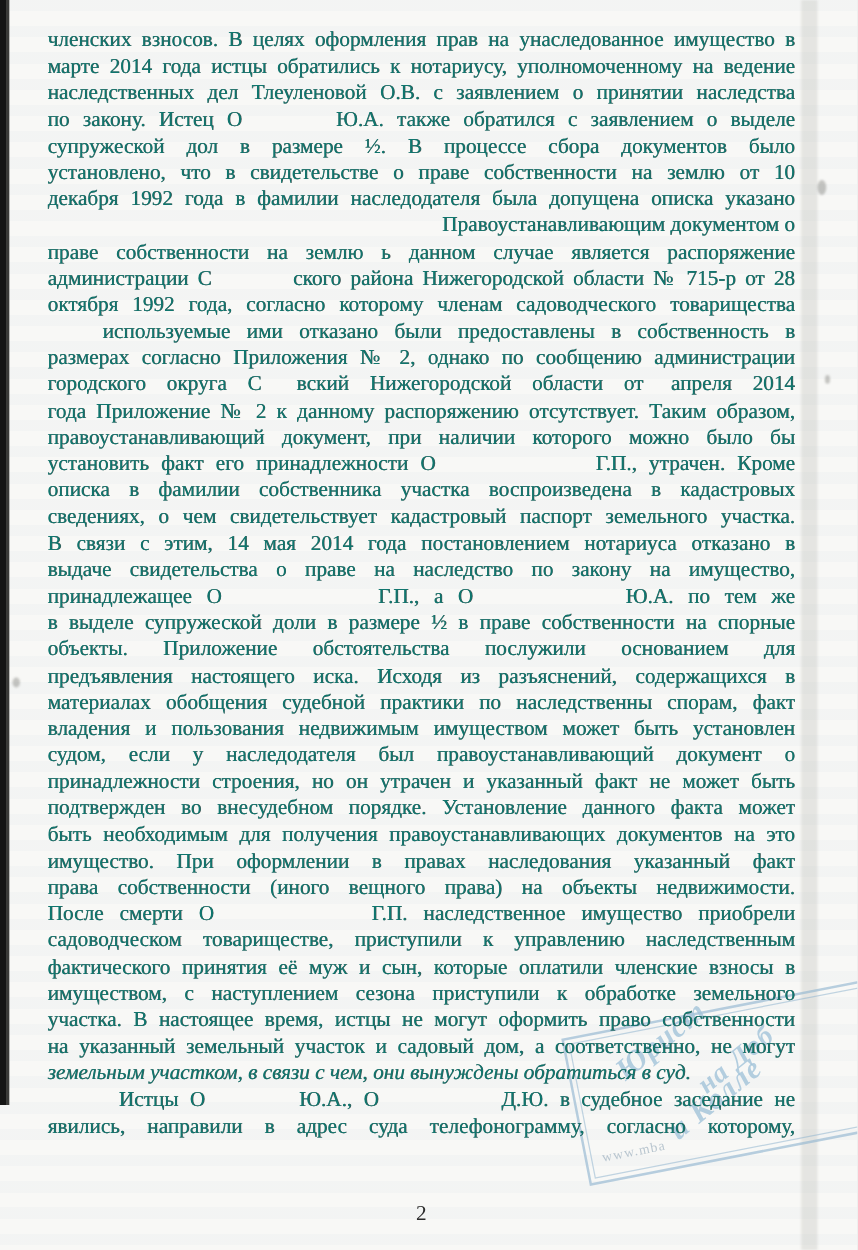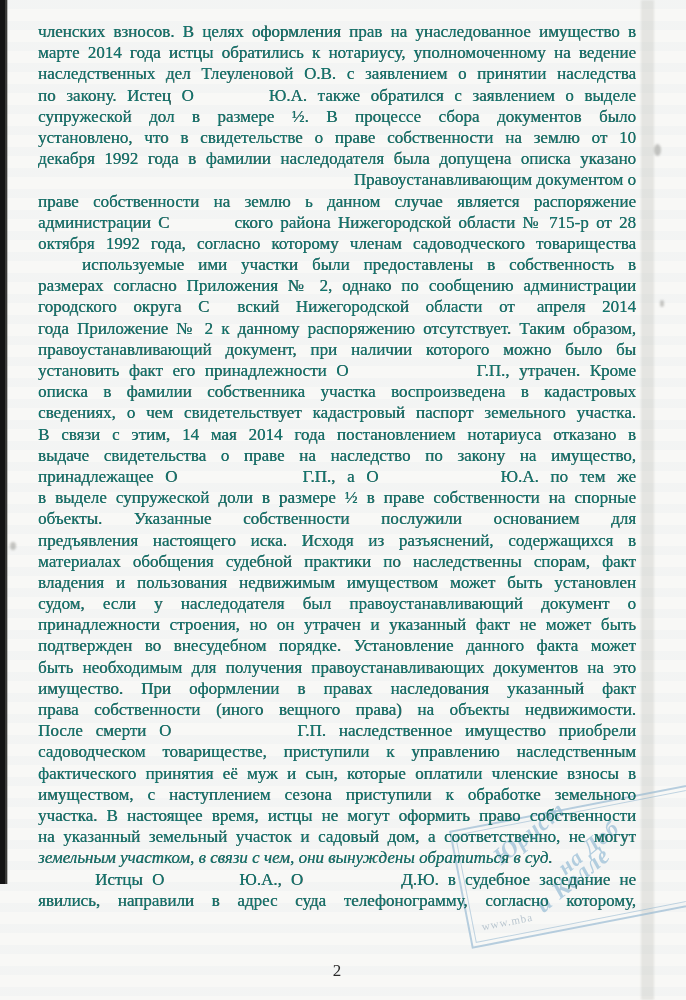--- a/index.html
+++ b/index.html
@@ -102,33 +102,33 @@
       <div class="line justify">марте 2014 года истцы обратились к нотариусу, уполномоченному на ведение</div>
       <div class="line justify">наследственных дел Тлеуленовой О.В. с заявлением о принятии наследства</div>
       <div class="line justify">по закону. Истец О<span class="gap" style="width: 75px;"></span>Ю.А. также обратился с заявлением о выделе</div>
       <div class="line justify">супружеской дол в размере ½. В процессе сбора документов было</div>
       <div class="line justify">установлено, что в свидетельстве о праве собственности на землю от 10</div>
       <div class="line justify">декабря 1992 года в фамилии наследодателя была допущена описка указано</div>
       <div class="line right">Правоустанавливающим документом о</div>
       <div class="line justify">праве собственности на землю ь данном случае является распоряжение</div>
       <div class="line justify">администрации С<span class="gap" style="width: 65px;"></span>ского района Нижегородской области № 715-р от 28</div>
       <div class="line justify">октября 1992 года, согласно которому членам садоводческого товарищества</div>
-      <div class="line justify" style="text-indent: 44px;">используемые ими участки были предоставлены в собственность в</div>
+      <div class="line justify" style="text-indent: 44px;">используемые ими отказано были предоставлены в собственность в</div>
       <div class="line justify">размерах согласно Приложения № 2, однако по сообщению администрации</div>
       <div class="line justify">городского округа С<span class="gap" style="width: 28px;"></span>вский Нижегородской области от<span class="gap" style="width: 22px;"></span>апреля 2014</div>
       <div class="line justify">года Приложение № 2 к данному распоряжению отсутствует. Таким образом,</div>
       <div class="line justify">правоустанавливающий документ, при наличии которого можно было бы</div>
       <div class="line justify">установить факт его принадлежности О<span class="gap" style="width: 128px;"></span>Г.П., утрачен. Кроме того,</div>
       <div class="line justify">описка в фамилии собственника участка воспроизведена в кадастровых</div>
       <div class="line justify">сведениях, о чем свидетельствует кадастровый паспорт земельного участка.</div>
       <div class="line justify">В связи с этим, 14 мая 2014 года постановлением нотариуса отказано в</div>
       <div class="line justify">выдаче свидетельства о праве на наследство по закону на имущество,</div>
       <div class="line justify">принадлежащее О<span class="gap" style="width: 125px;"></span>Г.П., а О<span class="gap" style="width: 122px;"></span>Ю.А. по тем же основаниям</div>
       <div class="line justify">в выделе супружеской доли в размере ½ в праве собственности на спорные</div>
-      <div class="line justify">объекты. Указанные собственности послужили основанием для</div>
+      <div class="line justify">объекты. Приложение обстоятельства послужили основанием для</div>
       <div class="line justify">предъявления настоящего иска. Исходя из разъяснений, содержащихся в</div>
       <div class="line justify">материалах обобщения судебной практики по наследственны спорам, факт</div>
       <div class="line justify">владения и пользования недвижимым имуществом может быть установлен</div>
       <div class="line justify">судом, если у наследодателя был правоустанавливающий документ о</div>
       <div class="line justify">принадлежности строения, но он утрачен и указанный факт не может быть</div>
       <div class="line justify">подтвержден во внесудебном порядке. Установление данного факта может</div>
       <div class="line justify">быть необходимым для получения правоустанавливающих документов на это</div>
       <div class="line justify">имущество. При оформлении в правах наследования указанный факт</div>
       <div class="line justify">права собственности (иного вещного права) на объекты недвижимости.</div>
       <div class="line justify">После смерти О<span class="gap" style="width: 126px;"></span>Г.П. наследственное имущество приобрели путем</div>

